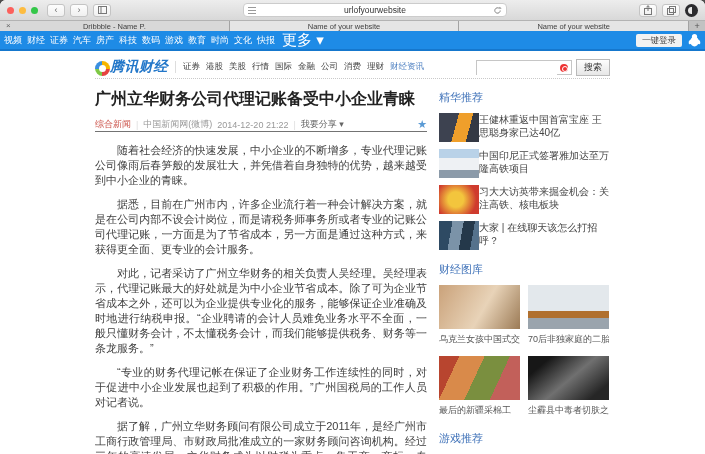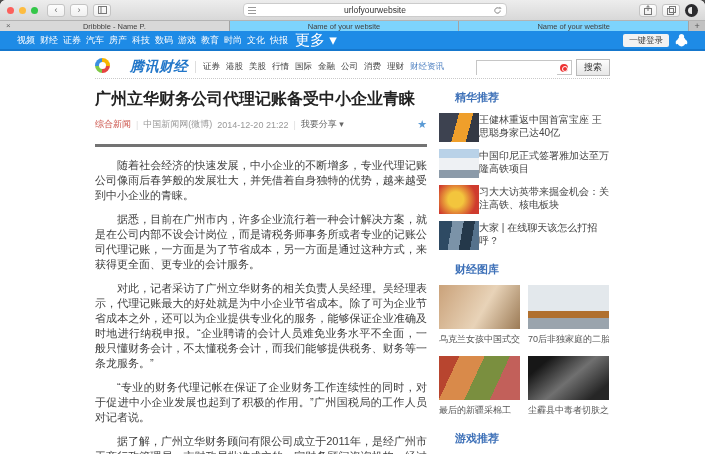--- a/index.html
+++ b/index.html
@@ -24,40 +24,40 @@
   .reader-ic{ position:absolute; left:4px; top:3px; width:8px; height:7px;
               background:repeating-linear-gradient(#9a9a9a 0 1px,transparent 1px 3px); }
   .refresh-ic{ position:absolute; right:4px; top:2px; }
   .rightbtns{ display:flex; gap:5px; align-items:center; }
   .darkcircle{ width:13px; height:13px; border-radius:50%; background:#2b2b2e; position:relative; }
   .darkcircle::after{ content:""; position:absolute; left:3px; top:3px; width:4px; height:7px;
                       border-radius:4px 0 0 4px; background:#e8e8e8; }
 
   
   .tabbar{ height:10px; background:#b9b9b9; display:flex; font-size:7.5px; color:#3f3f3f; }
-  .tab{ flex:1; display:flex; align-items:center; justify-content:center; background:#7dd3fc;
+  .tab{ flex:1; display:flex; align-items:center; justify-content:center; background:#e5e5e5;
         border-right:1px solid #a3a3a3; position:relative; overflow:hidden; white-space:nowrap; }
   .tab.active{ background:#d8d8d8; }
   .tab .close{ position:absolute; left:6px; font-size:8px; color:#666; line-height:1; }
   .newtab{ width:16px; display:flex; align-items:center; justify-content:center; color:#555;
            font-size:9px; background:#c2c2c2; }
 
   
   .bluenav{ height:20px; background:#1e8be6; border-bottom:2px solid #1577cd;
-            display:flex; align-items:center; padding:0 17px; gap:5px; }
+            display:flex; align-items:center; padding:0 4px; gap:5px; }
   .bn-item{ color:#fff; font-size:9px; white-space:nowrap; }
   .bn-more{ color:#fff; font-size:15px; margin-left:2px; }
   .bn-right{ margin-left:auto; display:flex; align-items:center; gap:6px; }
   .loginbtn{ background:#f2f2f2; border-radius:2px; font-size:8.5px; color:#444;
              padding:1px 6px; line-height:11px; }
 
   
   .page{ width:515px; margin:0 auto; padding-top:5px; }
   .siteheader{ display:flex; align-items:center; height:23px; border-bottom:1px dotted #c9c9c9; gap:7px; }
-  .logo{ display:flex; align-items:flex-start; gap:20px; }
+  .logo{ display:flex; align-items:flex-end; gap:0; }
   .logoball{ width:15px; height:15px; border-radius:50%; position:relative;
              background:conic-gradient(#f7b500 0 95deg,#e64340 95deg 185deg,#7ec845 185deg 265deg,#3a8fe0 265deg 360deg); }
   .logoball::after{ content:""; position:absolute; left:4px; top:4px; width:7px; height:7px;
                     border-radius:50%; background:#fff; }
   .logotext{ font-size:14px; font-weight:bold; font-style:italic; color:#2377c9; letter-spacing:.5px; }
   .hsep{ width:1px; height:12px; background:#ddd; }
   .hnav{ display:flex; gap:6px; align-items:center; }
   .hn-item{ font-size:8.5px; color:#3c3c3c; white-space:nowrap; }
   .hn-link{ font-size:8.5px; color:#4f81c2; white-space:nowrap; }
   .search{ margin-left:auto; display:flex; align-items:center; gap:4px; }
@@ -69,32 +69,32 @@
                    border-radius:50%; border:1px solid #fff; }
   .searchbtn{ height:17px; padding:0 7px; font-size:9px; color:#333; border:1px solid #b9b9b9;
               background:linear-gradient(#fdfdfd,#e7e7e7); }
 
   .content{ display:flex; gap:12px; padding-top:8px; }
 
   
   .article{ width:332px; }
   .art-title{ font-size:16px; font-weight:bold; color:#222; line-height:1.25; margin:2px 0 9px; }
   .meta{ display:flex; align-items:center; gap:5px; font-size:9px; color:#999;
-         padding-bottom:13px; border-bottom:3px solid #737373; }
+         padding-bottom:0; border-bottom:1px solid #737373; }
   .meta .cat{ color:#cb5148; }
   .meta .vsep{ color:#ddd; }
   .meta .share{ color:#666; }
   .meta .fav{ margin-left:auto; color:#5b9bd5; font-size:11px; line-height:1; }
   .art-body p{ font-size:11px; line-height:15px; color:#3e3e3e; text-indent:2em;
                text-align:justify; margin:0 0 9px; }
   .art-body p:first-child{ margin-top:11px; }
 
   
   .sidebar{ width:171px; flex-shrink:0; }
-  .sec-title{ font-size:11px; font-weight:bold; color:#3e71b8; margin:3px 16px 8px; }
+  .sec-title{ font-size:11px; font-weight:normal; color:#3e71b8; margin:3px 0 8px; }
   .sitem{ display:flex; margin-bottom:7px; }
   .sthumb{ width:40px; height:29px; flex-shrink:0; }
   .stext{ font-size:10px; line-height:13px; color:#444; }
   .gallery{ display:flex; flex-wrap:wrap; gap:8px; margin-bottom:4px; }
   .gitem{ width:81px; margin-bottom:2px; }
   .gimg{ width:81px; height:44px; }
   .gcap{ font-size:9px; color:#555; margin-top:4px; white-space:nowrap; overflow:hidden; }
   .sec-gap{ margin-top:12px; }
 
   

